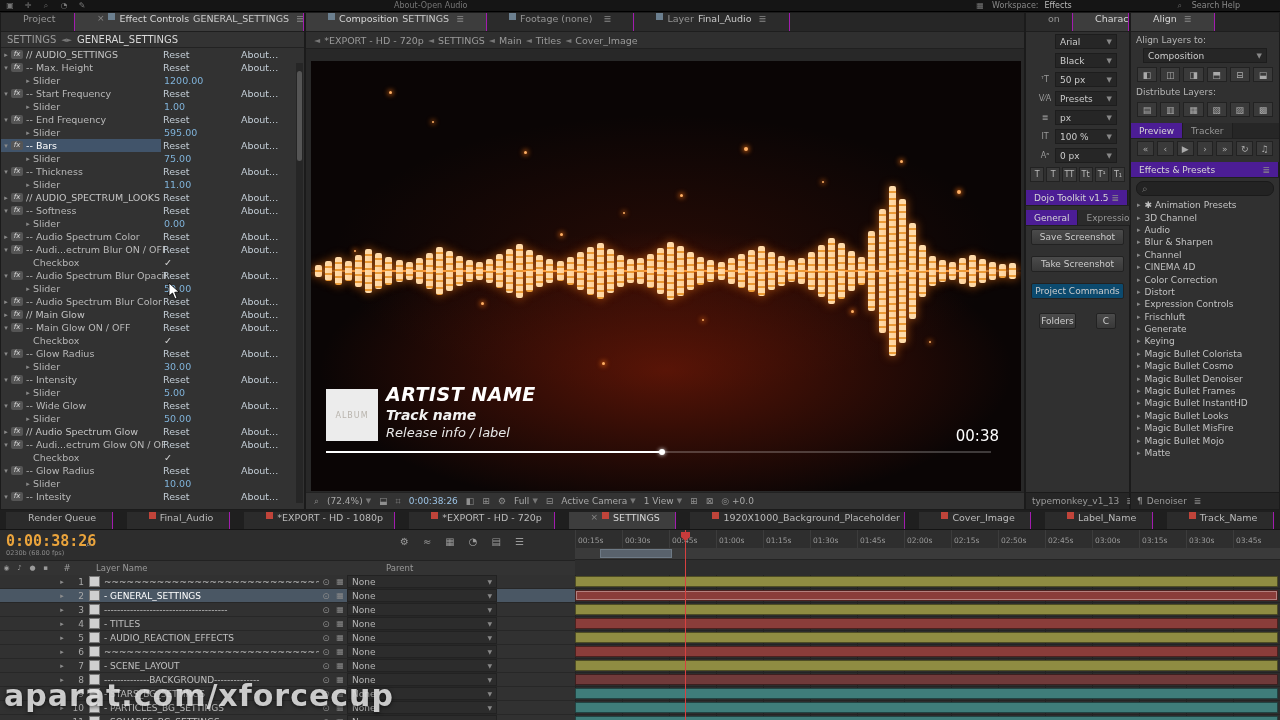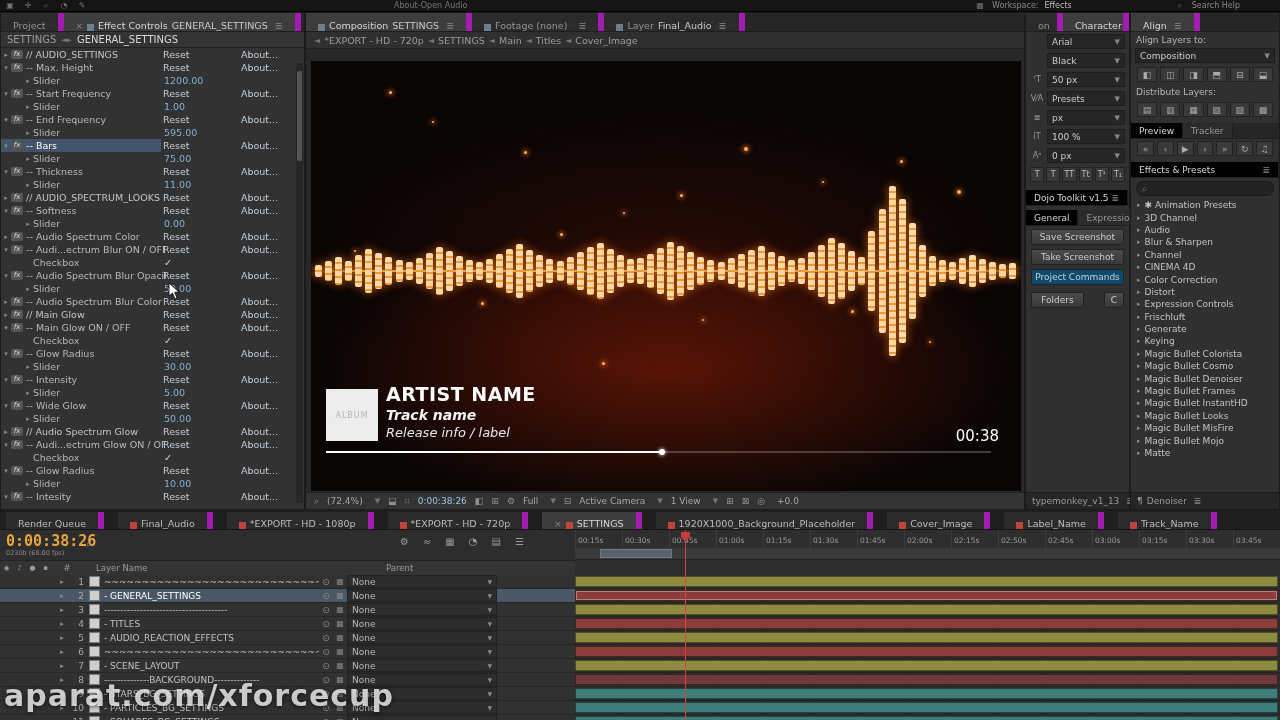--- a/index.html
+++ b/index.html
@@ -8,21 +8,21 @@
        -webkit-font-smoothing:antialiased}
   .abs{position:absolute;box-sizing:border-box}
   
   #menubar{left:0;top:0;width:1280px;height:12px;background:#151515;border-bottom:1px solid #000;
            display:flex;align-items:center;gap:6px;padding:0 4px;color:#888;font-size:8px}
   #menubar .mico{width:12px;text-align:center;color:#777}
   #menubar .spread{flex:1}
   
   .panel{background:#323232;border:1px solid #1b1b1b}
   .tabbar{height:18px;background:#262626;display:flex;align-items:stretch;font-size:9.5px;color:#949494;border-bottom:1px solid #1e1e1e}
-  .tab{display:flex;align-items:flex-end;gap:4px;padding:0 12px;background:#2b2b2b;border-right:6px solid #a21caf;white-space:nowrap;overflow:hidden}
+  .tab{display:flex;align-items:flex-start;gap:4px;padding:0 22px;background:#2b2b2b;border-right:1px solid #a21caf;white-space:nowrap;overflow:hidden}
   .tab.active{background:#3d3d3d;color:#d6d6d6}
   .tab .close{color:#888;font-size:9px}
   .sq{width:7px;height:7px;display:inline-block;flex:0 0 auto}
   .menuglyph{color:#8a8a8a;margin-left:3px}
   
   #ec{left:0;top:12px;width:305px;height:498px}
   #ec-crumb{height:15px;display:flex;align-items:center;gap:5px;padding:0 6px;background:#333;border-bottom:1px solid #222;color:#9a9a9a}
   #ec-crumb .tgt{color:#d8d8d8}
   #ec-rows{position:relative}
   .ec-row{height:13px;display:flex;align-items:center;position:relative;font-size:9.5px;color:#b9b9b9}
@@ -54,52 +54,52 @@
   .specline{position:absolute;left:0;right:0;top:209px;height:2px;
             background:linear-gradient(90deg,rgba(255,140,40,0),rgba(255,176,80,.95) 7%,rgba(255,176,80,.95) 93%,rgba(255,140,40,0));
             box-shadow:0 0 7px rgba(255,120,20,.9)}
   #spectrum{position:absolute;left:4px;right:4px;top:210px;height:0;display:flex;align-items:center;justify-content:space-between}
   .sbar{width:7px;border-radius:2px;flex:0 0 auto;
         background:repeating-linear-gradient(to bottom,#ffdcab 0 5px,#eb9c38 5px 7px);
         box-shadow:0 0 9px 1px rgba(255,128,24,.5)}
   .particle{position:absolute;border-radius:50%;background:#ffb066;box-shadow:0 0 5px 1px rgba(255,120,20,.85)}
   #album{position:absolute;left:15px;top:328px;width:52px;height:52px;background:#ececec;
          display:flex;align-items:center;justify-content:center;color:#b9b4ad;font-size:8px;letter-spacing:1px}
-  #artist{position:absolute;left:75px;top:322px;color:#fff;font-size:19px;font-weight:bold;letter-spacing:.5px}
+  #artist{position:absolute;left:75px;top:322px;color:#fff;font-size:19px;font-weight:bold;font-style:italic;letter-spacing:.5px}
   #track{position:absolute;left:75px;top:346px;color:#f2f2f2;font-size:14px;font-weight:bold;font-style:italic}
   #release{position:absolute;left:75px;top:364px;color:#e8e8e8;font-size:13px;font-style:italic}
   #ctime{position:absolute;right:22px;top:366px;color:#fff;font-size:15px}
   #progress{position:absolute;left:15px;top:390px;width:665px;height:2px;background:rgba(255,255,255,.22)}
   #progress .fill{width:50%;height:2px;background:#fff}
   #progress .dot{position:absolute;left:50%;top:-2px;width:6px;height:6px;border-radius:50%;background:#fff;box-shadow:0 0 4px #fff}
   #comp-toolbar{position:absolute;left:0;bottom:0;width:100%;height:17px;background:#333;border-top:1px solid #222;
                 display:flex;align-items:center;gap:8px;padding:0 8px;color:#a8a8a8;font-size:9px;box-sizing:border-box}
   #comp-toolbar .ticon{color:#8f8f8f}
-  #comp-toolbar .dd{display:flex;gap:12px;align-items:center}
+  #comp-toolbar .dd{display:flex;gap:3px;align-items:center}
   #comp-toolbar .caret{font-size:7px;color:#777}
   #comp-toolbar .time{color:#9cc3e5}
   
   #colA{left:1025px;top:12px;width:105px;height:498px;background:#303030;border:1px solid #1b1b1b}
   #colB{left:1130px;top:12px;width:150px;height:498px;background:#303030;border:1px solid #1b1b1b}
-  .fieldrow{display:flex;align-items:center;gap:3px;padding:2px 4px}
+  .fieldrow{display:flex;align-items:center;gap:3px;padding:2px 12px}
   .icoL{width:14px;color:#999;font-size:8px;text-align:center}
   .dropbox{flex:1;height:13px;background:#262626;border:1px solid #1d1d1d;display:flex;align-items:center;
            justify-content:space-between;padding:0 4px;color:#ccc;font-size:9px}
   .dropbox .caret{font-size:7px;color:#888}
   .tbtns{display:flex;gap:2px;padding:2px 4px}
   .tbtn{flex:1;height:13px;background:#3a3a3a;border:1px solid #222;color:#bbb;font-size:8px;
         display:flex;align-items:center;justify-content:center}
   .seclabel{padding:3px 5px;color:#b5b5b5;font-size:9px}
   .iconrow{display:flex;gap:3px;padding:2px 6px}
   .icobtn{flex:1;height:13px;background:#3a3a3a;border:1px solid #222;color:#aaa;font-size:9px;
           display:flex;align-items:center;justify-content:center}
   .subtabs{display:flex;height:15px;border-bottom:1px solid #202020;background:#262626}
   .subtab{padding:0 8px;display:flex;align-items:center;color:#979797;font-size:9px;background:#2b2b2b;border-right:1px solid #1e1e1e}
-  .subtab.active{background:#000000;color:#d6d6d6}
-  .widebtn{margin:3px 5px 4px 5px;height:14px;background:linear-gradient(#4b4b4b,#383838);border:1px solid #222;
+  .subtab.active{background:#4c1d95;color:#d6d6d6}
+  .widebtn{margin:3px 5px 11px 5px;height:14px;background:linear-gradient(#4b4b4b,#383838);border:1px solid #222;
            border-radius:2px;color:#ccc;font-size:9px;display:flex;align-items:center;justify-content:center;
            white-space:nowrap;overflow:hidden}
   #dojo-logo{margin:4px 5px 0 5px;height:48px;background:#1d1d1d;border:1px solid #151515;display:flex;
              flex-direction:column;align-items:center;justify-content:center;overflow:hidden}
   #dojo-logo .l1{color:#e8e2d8;font-weight:bold;font-size:11px;white-space:nowrap}
   #dojo-logo .l2{color:#8a8378;font-size:5px;letter-spacing:.5px;white-space:nowrap}
   .bottomtab{position:absolute;bottom:0;left:0;right:0;height:16px;background:#262626;border-top:1px solid #1b1b1b;
              display:flex;align-items:center;gap:4px;padding:0 6px;color:#9a9a9a;font-size:9px}
   #ep-search{margin:3px 5px;height:13px;background:#232323;border:1px solid #1a1a1a;border-radius:7px;
              display:flex;align-items:center;padding:0 5px;color:#777}
@@ -808,21 +808,21 @@
         <span>Expressions</span>
       </div>
     </div>
   <div>
 
       <div class="widebtn">Save Screenshot</div>
 
       <div class="widebtn">Take Screenshot</div>
     </div>
   <div class="widebtn" style="background:#0c4a6e">Project Commands</div>
-  <div style="display:flex;gap:20px;padding:0 5px">
+  <div style="display:flex;gap:20px;padding:0 13px">
     <div class="widebtn" style="flex:1;margin:3px 0 0 0">Folders</div>
     <div class="widebtn" style="width:18px;margin:3px 0 0 0">C</div>
   </div>
   <div class="bottomtab">
     <span>typemonkey_v1_13</span>
     <span class="menuglyph">≣</span>
   </div>
 </div>
 
 <div id="colB" class="abs">

